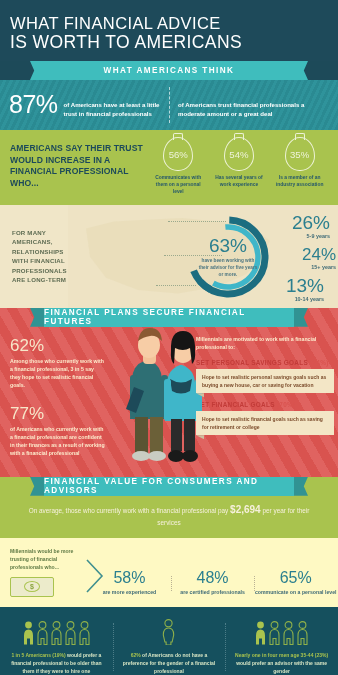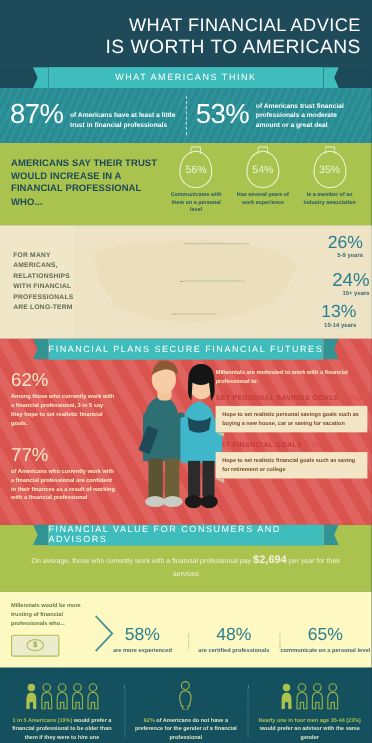--- a/index.html
+++ b/index.html
@@ -9,40 +9,40 @@
     background:#1d4a59;
     overflow:hidden;
     position:relative;
   }
   .page { width:338px; height:675px; position:relative; }
 
   
   .header {
     background:#1e4a5a;
     padding:14px 10px 8px;
-    text-align:right;
+    text-align:left;
   }
   .header .l1 {
     color:#ffffff; font-size:16.5px; letter-spacing:.4px;
     font-weight:400; line-height:1.12;
   }
   .header .l2 {
     color:#ffffff; font-size:17.5px; letter-spacing:.4px;
     font-weight:normal; line-height:1.12; margin-top:1px;
   }
 
   
   .ribbon-wrap { position:relative; height:19px; }
   .ribbon {
     position:absolute; left:44px; right:44px; top:0; height:19px;
     background:#3fbdbd; display:flex; align-items:center; justify-content:center;
   }
   .ribbon.teal { background:#3fbdbd; }
   .ribbon span {
-    color:#ffffff; font-size:8.2px; font-weight:normal; letter-spacing:1.4px;
+    color:#ffffff; font-size:8.2px; font-weight:bold; letter-spacing:1.4px;
   }
   .ribbon:before, .ribbon:after {
     content:""; position:absolute; top:0; width:14px; height:19px;
   }
   .ribbon:before { left:-14px; background:#3fbdbd;
     clip-path:polygon(0 0,100% 0,100% 100%,0 100%,30% 50%); }
   .ribbon:after { right:-14px; background:#3fbdbd;
     clip-path:polygon(0 0,100% 0,70% 50%,100% 100%,0 100%); }
   .rb-dark:before, .rb-dark:after { filter:brightness(.78); }
 
@@ -99,21 +99,21 @@
     clip-path:polygon(4% 18%,18% 10%,34% 8%,52% 6%,70% 10%,86% 16%,96% 32%,92% 52%,84% 70%,70% 84%,50% 92%,30% 88%,14% 74%,6% 50%);
   }
   .donut { position:absolute; left:112px; top:4px; width:96px; height:96px; }
   .donut svg { display:block; }
   .donut .ctr { position:absolute; left:0; top:0; width:96px; height:96px;
     display:flex; flex-direction:column; align-items:center; justify-content:center; }
   .donut .ctr .n { color:#2b7f8f; font-size:19px; font-weight:300; line-height:1; }
   .donut .ctr .t { color:#4a7480; font-size:4.7px; font-weight:bold; text-align:center;
     line-height:1.5; margin-top:2px; width:60px; }
   .stat { position:absolute; text-align:right; }
-  .stat .n { color:#2b7f8f; font-size:16px; font-weight:300; line-height:1; }
+  .stat .n { color:#2b7f8f; font-size:19px; font-weight:300; line-height:1; }
   .stat .t { color:#3f6b77; font-size:5.4px; font-weight:bold; margin-top:1px; }
   .s1 { right:8px; top:8px; }
   .s2 { right:2px; top:41px; }
   .s2 .n { font-size:17px; }
   .s3 { right:14px; top:71px; }
   .leader { position:absolute; border-top:1px dotted #9aa98d; }
 
   
   .plans {
     position:relative;
@@ -191,21 +191,20 @@
     </div>
   </div>
 
   <div class="think">
     <div class="vdash"></div>
     <div class="col">
       <div class="big">87%</div>
       <div class="cap">of Americans have at least a little trust in financial professionals</div>
     </div>
     <div class="col">
-      <div class="big">53%</div>
       <div class="cap">of Americans trust financial professionals a moderate amount or a great deal</div>
     </div>
   </div>
 
   <div class="trust">
     <div class="head">AMERICANS SAY THEIR TRUST WOULD INCREASE IN A FINANCIAL PROFESSIONAL WHO...</div>
     <div class="bulbs">
       <div class="bulb">
         <div class="glass">
           <span class="pct">56%</span>
@@ -227,20 +226,34 @@
     </div>
   </div>
 
   <div class="longterm">
     <div class="lt-left">
       <p>FOR MANY AMERICANS, RELATIONSHIPS WITH FINANCIAL PROFESSIONALS ARE LONG-TERM</p>
     </div>
     <div class="lt-main">
       <div class="mapbg"></div>
 
+      <div class="donut">
+        <svg width="96" height="96" viewBox="0 0 96 96">
+
+          <circle cx="48" cy="48" r="37" fill="none" stroke="#1c6d80" stroke-width="7" stroke-dasharray="146 87" transform="rotate(-88 48 48)"></circle>
+
+          <circle cx="48" cy="48" r="30" fill="none" stroke="#3fb6c9" stroke-width="5.5" stroke-dasharray="112 77" transform="rotate(-95 48 48)"></circle>
+
+          <circle cx="48" cy="48" r="37" fill="none" stroke="#1c6d80" stroke-width="7" stroke-dasharray="26 207" transform="rotate(118 48 48)"></circle>
+        </svg>
+        <div class="ctr">
+          <div class="n">63%</div>
+          <div class="t">have been working with their advisor for five years or more.</div>
+        </div>
+      </div>
 
       <div class="leader" style="left:100px;top:16px;width:58px;"></div>
       <div class="leader" style="left:96px;top:50px;width:58px;"></div>
       <div class="leader" style="left:88px;top:80px;width:40px;"></div>
 
       <div class="stat s1">
         <div class="n">26%</div>
         <div class="t">5-9 years</div>
       </div>
       <div class="stat s2">

